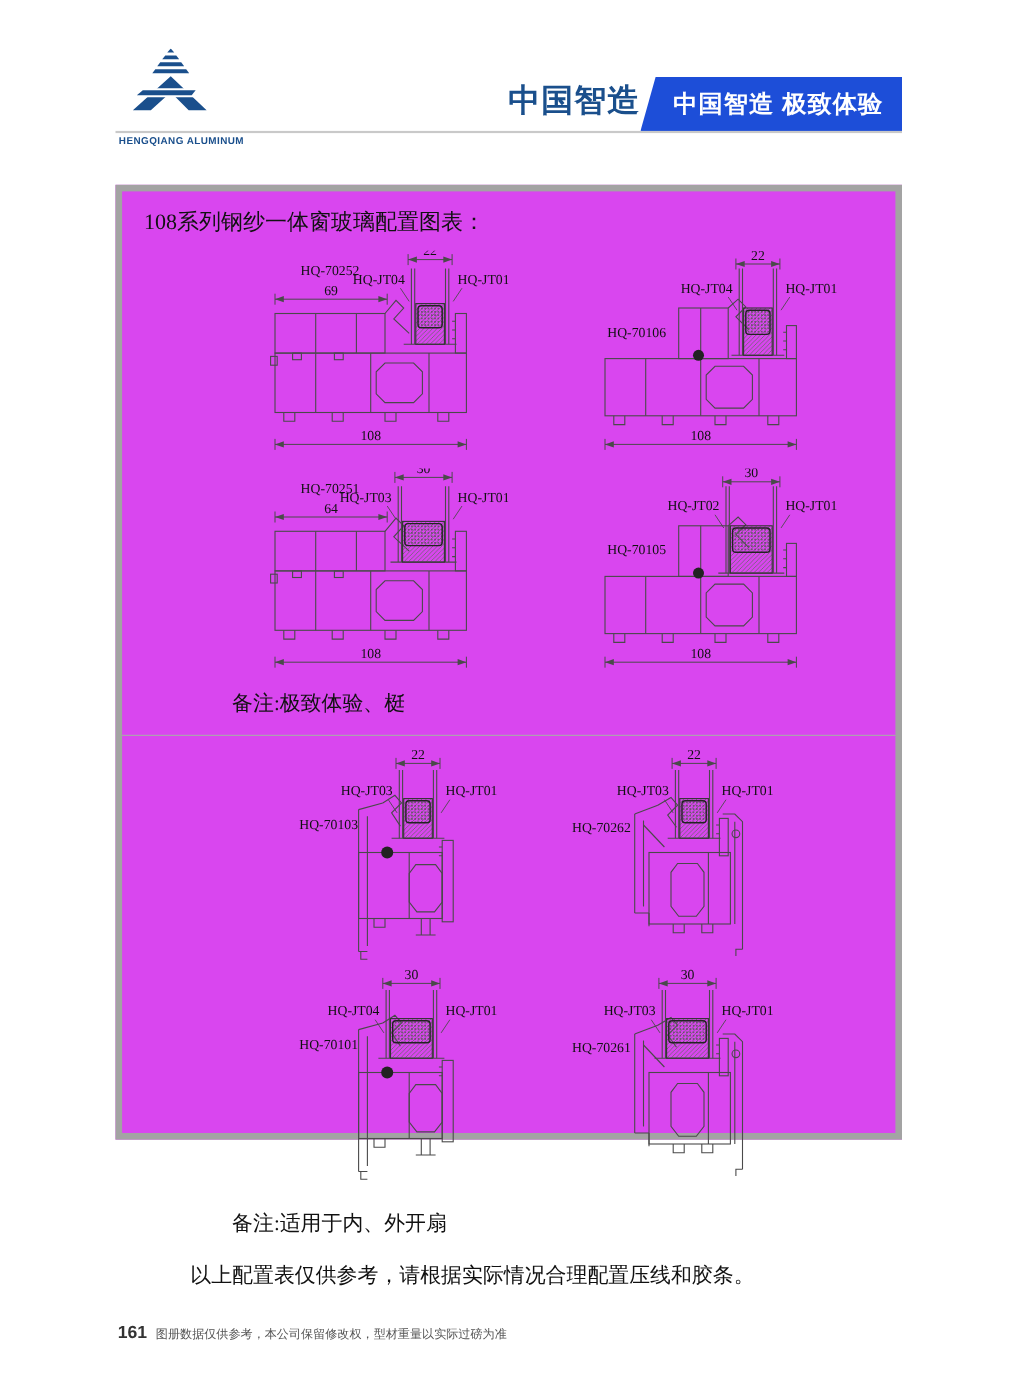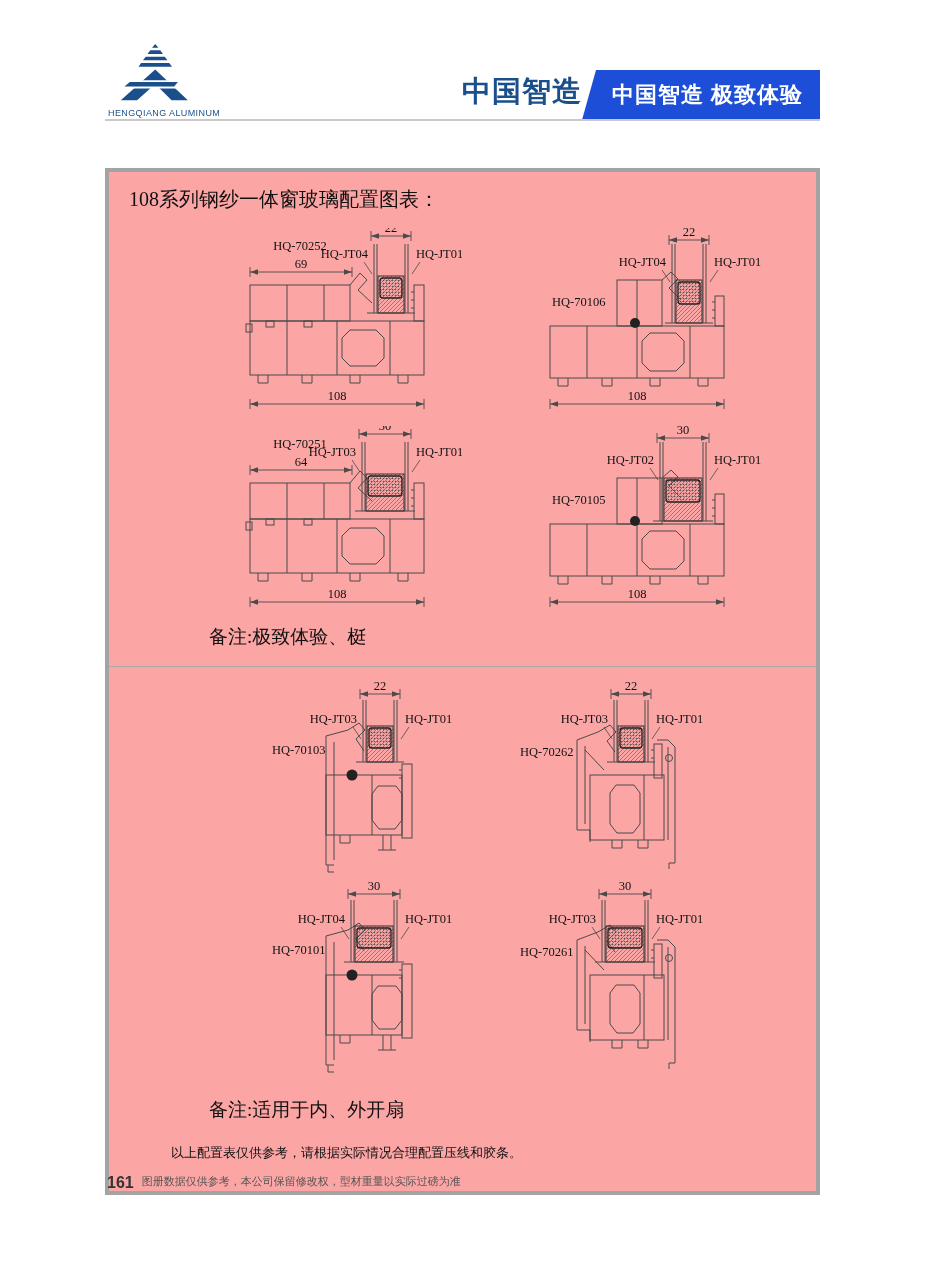--- a/index.html
+++ b/index.html
@@ -3,42 +3,42 @@
 <meta charset="utf-8">
 <style>
   *{margin:0;padding:0;box-sizing:border-box}
   html,body{background:#fff}
   body{font-family:"Liberation Sans",sans-serif}
   .page{position:relative;width:930px;height:1262px;background:#fff;overflow:hidden}
 
   
   .logo{position:absolute;left:108px;top:44px;width:140px}
   .logo svg{display:block}
-  .logo-text{font-size:9px;font-weight:normal;color:#1a4f8c;letter-spacing:.4px;margin-top:6px;white-space:nowrap}
+  .logo-text{font-size:9px;font-weight:bold;color:#1a4f8c;letter-spacing:.4px;margin-top:21px;white-space:nowrap}
   .brand{position:absolute;left:462px;top:72px;font-size:29px;font-weight:bold;color:#1a4f8c;letter-spacing:1px}
   .banner{position:absolute;left:582px;top:70px;width:238px;height:50px;background:#1d4ed8;
           clip-path:polygon(14px 0,100% 0,100% 100%,0 100%);
           color:#fff;font-size:22px;font-weight:bold;line-height:50px;padding-left:30px;letter-spacing:1px;white-space:nowrap}
   .header-rule{position:absolute;left:105px;top:119px;width:715px;height:2px;background:#c9c9c9}
 
   .title{position:absolute;left:110px;top:131px;font-size:23px;font-weight:bold;color:#222;letter-spacing:.5px}
 
   
-  .content-box{position:absolute;left:105px;top:168px;width:715px;height:1027px;border:4px solid #a3a3a3;background:#fca5a5}
+  .content-box{position:absolute;left:105px;top:168px;width:715px;height:868px;border:6px solid #a3a3a3;background:#d946ef}
   .section-heading{position:absolute;left:20px;top:14px;font-family:"Liberation Serif","DejaVu Serif",serif;font-size:20px;color:#111}
   .divider{position:absolute;left:0;top:494px;width:100%;height:1px;background:#a9a9a9}
   .note{position:absolute;font-family:"Liberation Serif","DejaVu Serif",serif;font-size:19px;color:#111;white-space:nowrap}
   .note1{left:100px;top:452px}
   .note2{left:100px;top:925px}
-  .footnote{position:absolute;left:62px;top:972px;font-family:Liberation Mono, monospace;font-size:13px;color:#111;white-space:nowrap}
+  .footnote{position:absolute;left:62px;top:972px;font-family:Liberation Mono, monospace;font-size:19px;color:#111;white-space:nowrap}
 
   .diagram{position:absolute}
   svg text{font-family:"Liberation Serif","DejaVu Serif",serif;fill:#111;font-size:12.5px}
 
-  footer{position:absolute;left:107px;top:1174px;display:flex;align-items:flex-start;gap:8px}
+  footer{position:absolute;left:107px;top:1203px;display:flex;align-items:center;gap:8px}
   .pagenum{font-size:16px;font-weight:bold;color:#333}
   .foot-text{font-size:11px;color:#555}
 </style>
 </head>
 <body>
 
 <div class="page">
 
   <div class="logo">
     <svg width="118" height="58" viewBox="0 0 130 64">

